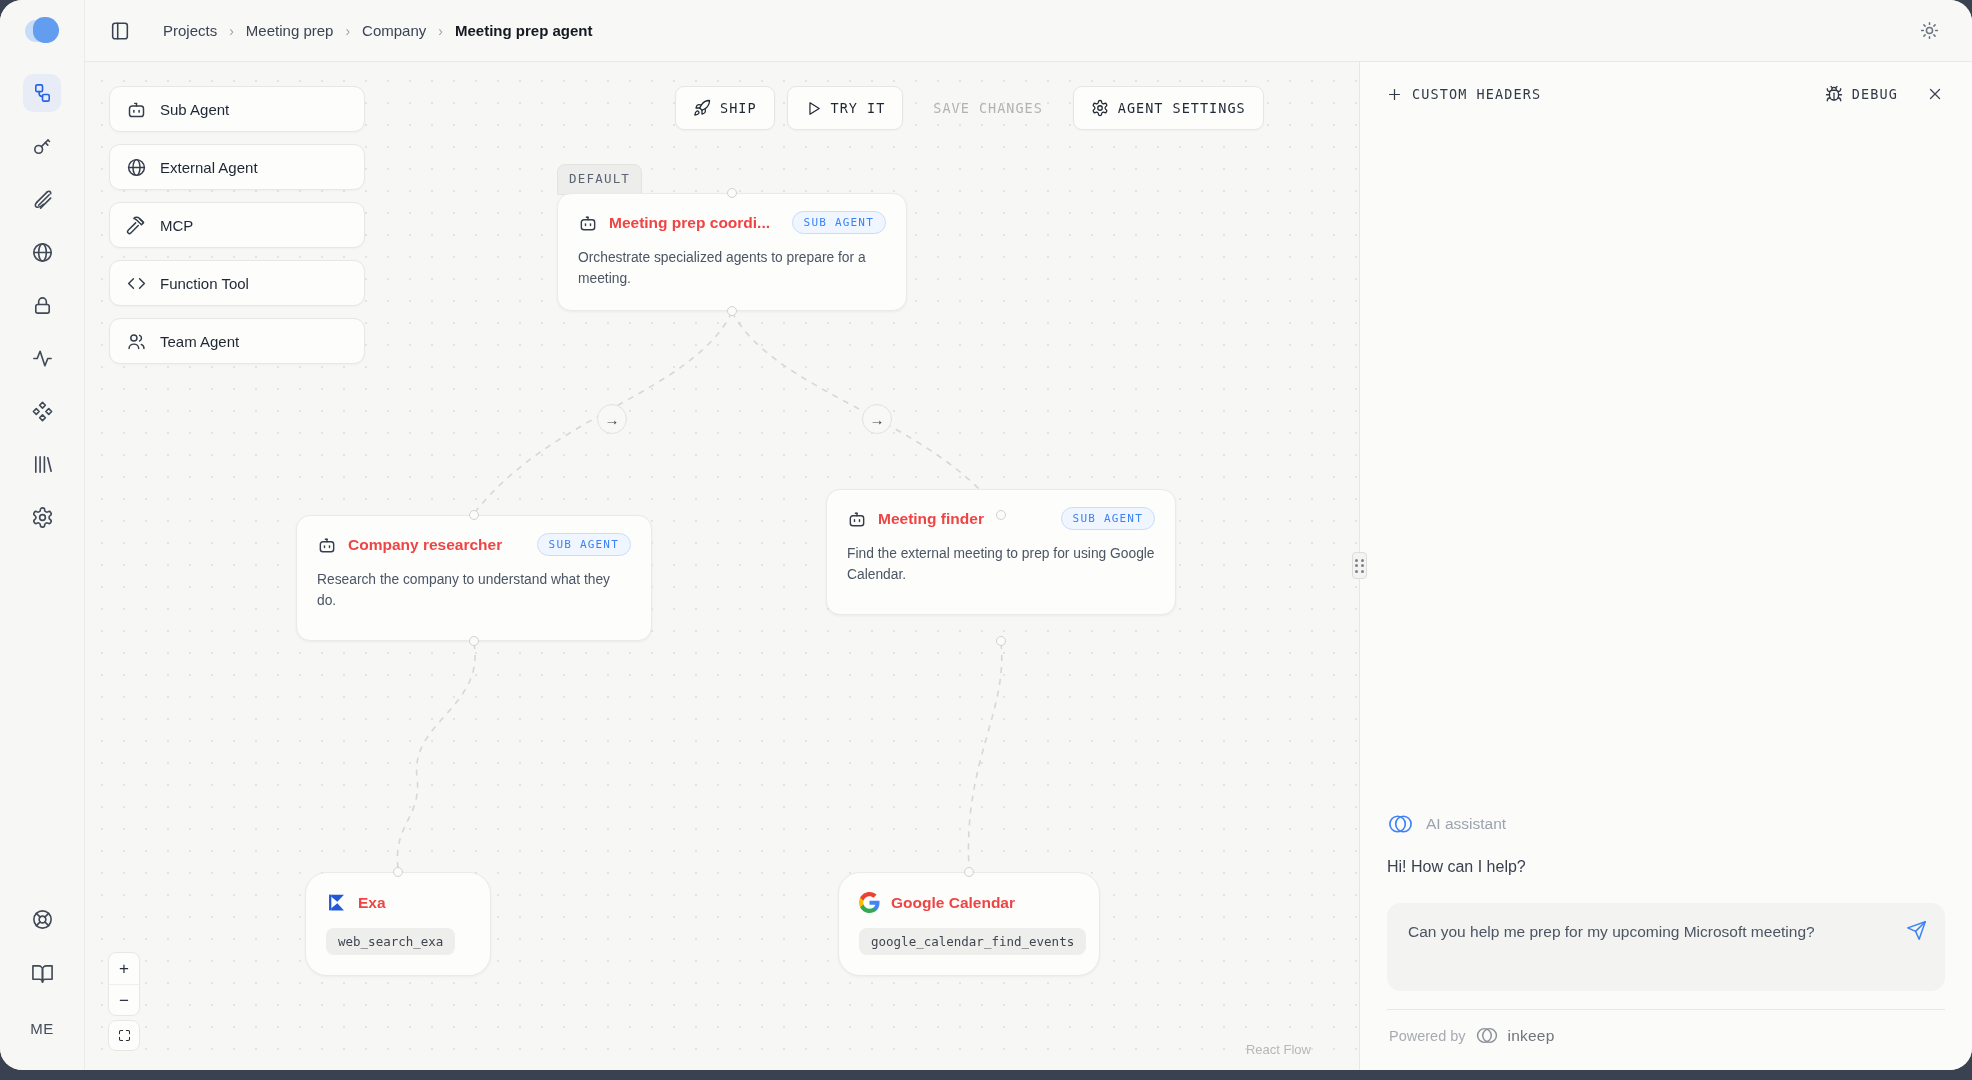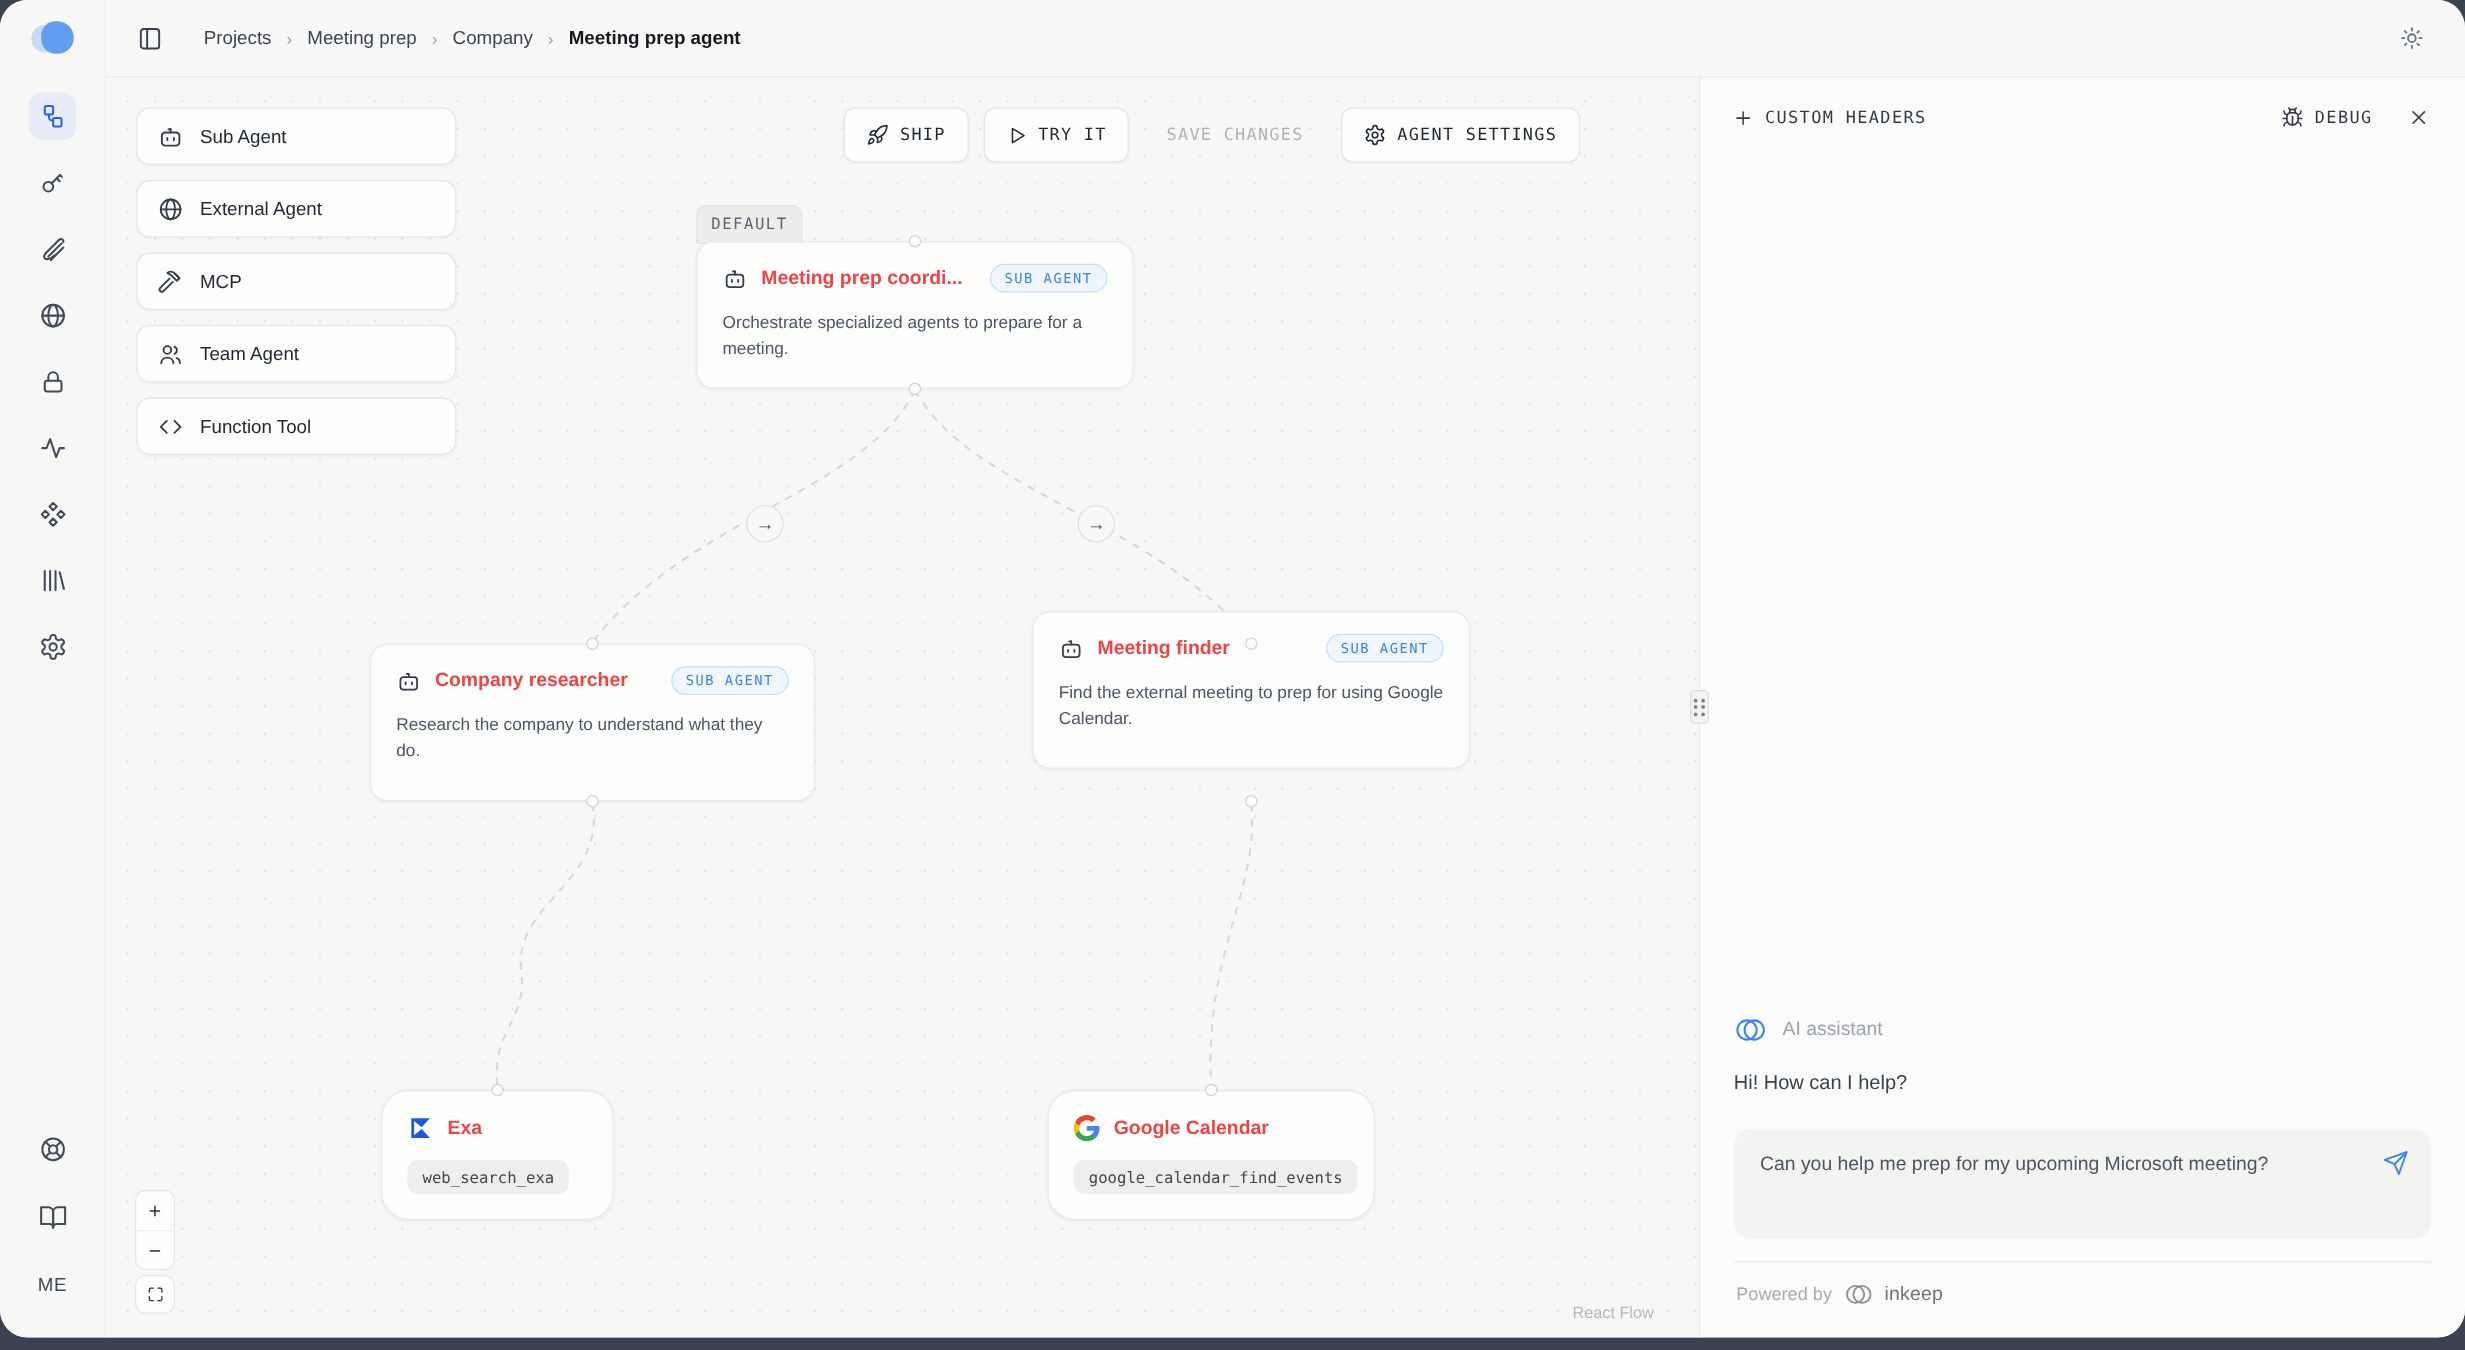--- a/index.html
+++ b/index.html
@@ -58,21 +58,21 @@
   .node.tool { border-radius:22px; padding:19px 20px; }
   .tool-tag { display:inline-block; margin-top:15px; font-family:"DejaVu Sans Mono",monospace; font-size:12.5px; color:#3f4651; background:#eeeeec; border-radius:8px; padding:6px 12px; white-space:nowrap; }
   .default-tag { position:absolute; left:472px; top:102px; z-index:2; font-family:"DejaVu Sans Mono",monospace; font-size:12.5px; letter-spacing:1.2px; color:#5b6472; background:#ededeb; border:1px solid #e3e3e1; border-radius:8px 8px 0 0; padding:6px 11px 8px;text-align:center; }
   .handle { position:absolute; width:10px; height:10px; border-radius:50%; background:#fbfbfa; border:1.6px solid #d2d2d0; transform:translate(-50%,-50%); z-index:4; cursor:crosshair; }
 
   
   .zoom-group { position:absolute; left:23px; top:890px; width:32px; background:#fdfdfc; border:1px solid #e7e7e5; border-radius:8px; display:flex; flex-direction:column; overflow:hidden; z-index:4; }
   .zoom-btn { height:31px; border:none; background:transparent; font-size:17px; color:#272f3b; cursor:pointer; line-height:1; }
   .zoom-btn + .zoom-btn { border-top:1px solid #efefed; }
   .fs-btn { position:absolute; left:23px; top:958px; width:32px; height:31px; background:#fdfdfc; border:1px solid #e7e7e5; border-radius:8px; display:flex; align-items:center; justify-content:center; color:#272f3b; cursor:pointer; z-index:4; }
-  .rf-attribution { position:absolute; right:36px; bottom:13px; font-size:13px; color:#b7b7b5; z-index:4; }
+  .rf-attribution { position:absolute; right:48px; bottom:13px; font-size:13px; color:#b7b7b5; z-index:4; }
 
   
   .resize-handle { position:absolute; left:1267px; top:490px; width:15px; height:27px; background:#f3f3f1; border:1px solid #dddddb; border-radius:4px; z-index:6; display:flex; align-items:center; justify-content:center; cursor:col-resize; }
   .grip { display:grid; grid-template-columns:repeat(2,3px); grid-auto-rows:3px; gap:2.5px; }
   .grip i { width:3px; height:3px; border-radius:50%; background:#7c828c; }
 
   
   .panel { flex:1; background:#fbfbfa; border-left:1px solid #e7e7e5; display:flex; flex-direction:column; min-width:0; }
   .panel-header { display:flex; align-items:center; padding:21px 26px 18px; }
   .ph-btn { display:flex; align-items:center; gap:9px; border:none; background:transparent; font-family:"DejaVu Sans Mono",monospace; font-size:13.5px; letter-spacing:1.1px; color:#323a47; cursor:pointer; }
@@ -260,33 +260,33 @@
           <div class="palette-item">
             <svg class="icon" width="21" height="21" viewBox="0 0 24 24">
                 <path d="m14 12-8.5 8.5a2.12 2.12 0 1 1-3-3L11 9"></path>
                 <path d="M16 4.6 19.4 8"></path>
                 <path d="M9 3.8c1.5-1.5 4.5-1.6 6.2 0l4.9 4.9-2.4 2.4-4.9-4.9C11.2 4.7 10 4.5 9 3.8z"></path>
               </svg>
             <span>MCP</span>
           </div>
           <div class="palette-item">
             <svg class="icon" width="21" height="21" viewBox="0 0 24 24">
+                <path d="m15.5 17.5 5.5-5.5-5.5-5.5"></path>
+                <path d="M8.5 6.5 3 12l5.5 5.5"></path>
+              </svg>
+            <span>Function Tool</span>
+          </div>
+          <div class="palette-item">
+            <svg class="icon" width="21" height="21" viewBox="0 0 24 24">
                 <circle cx="9" cy="8" r="3.5"></circle>
                 <path d="M3.5 20c0-3 2.5-5 5.5-5s5.5 2 5.5 5"></path>
                 <path d="M15.5 5a3.5 3.5 0 0 1 0 6.5"></path>
                 <path d="M17.5 15.5c2 .6 3 2.3 3 4.5"></path>
               </svg>
             <span>Team Agent</span>
-          </div>
-          <div class="palette-item">
-            <svg class="icon" width="21" height="21" viewBox="0 0 24 24">
-                <path d="m15.5 17.5 5.5-5.5-5.5-5.5"></path>
-                <path d="M8.5 6.5 3 12l5.5 5.5"></path>
-              </svg>
-            <span>Function Tool</span>
           </div>
         </div>
 
         <div class="flow-toolbar">
           <button class="tb-btn">
             <svg class="icon" width="18" height="18" viewBox="0 0 24 24">
                 <path d="M4.5 16.5c-1.5 1.26-2 5-2 5s3.74-.5 5-2c.71-.84.7-2.13-.09-2.91a2.18 2.18 0 0 0-2.91-.09z"></path>
                 <path d="m12 15-3-3a22 22 0 0 1 2-3.95A12.88 12.88 0 0 1 22 2c0 2.72-.78 7.5-6 11a22.35 22.35 0 0 1-4 2z"></path>
                 <path d="M9 12H4s.55-3.03 2-4c1.62-1.08 5 0 5 0"></path>
                 <path d="M12 15v5s3.03-.55 4-2c1.08-1.62 0-5 0-5"></path>

